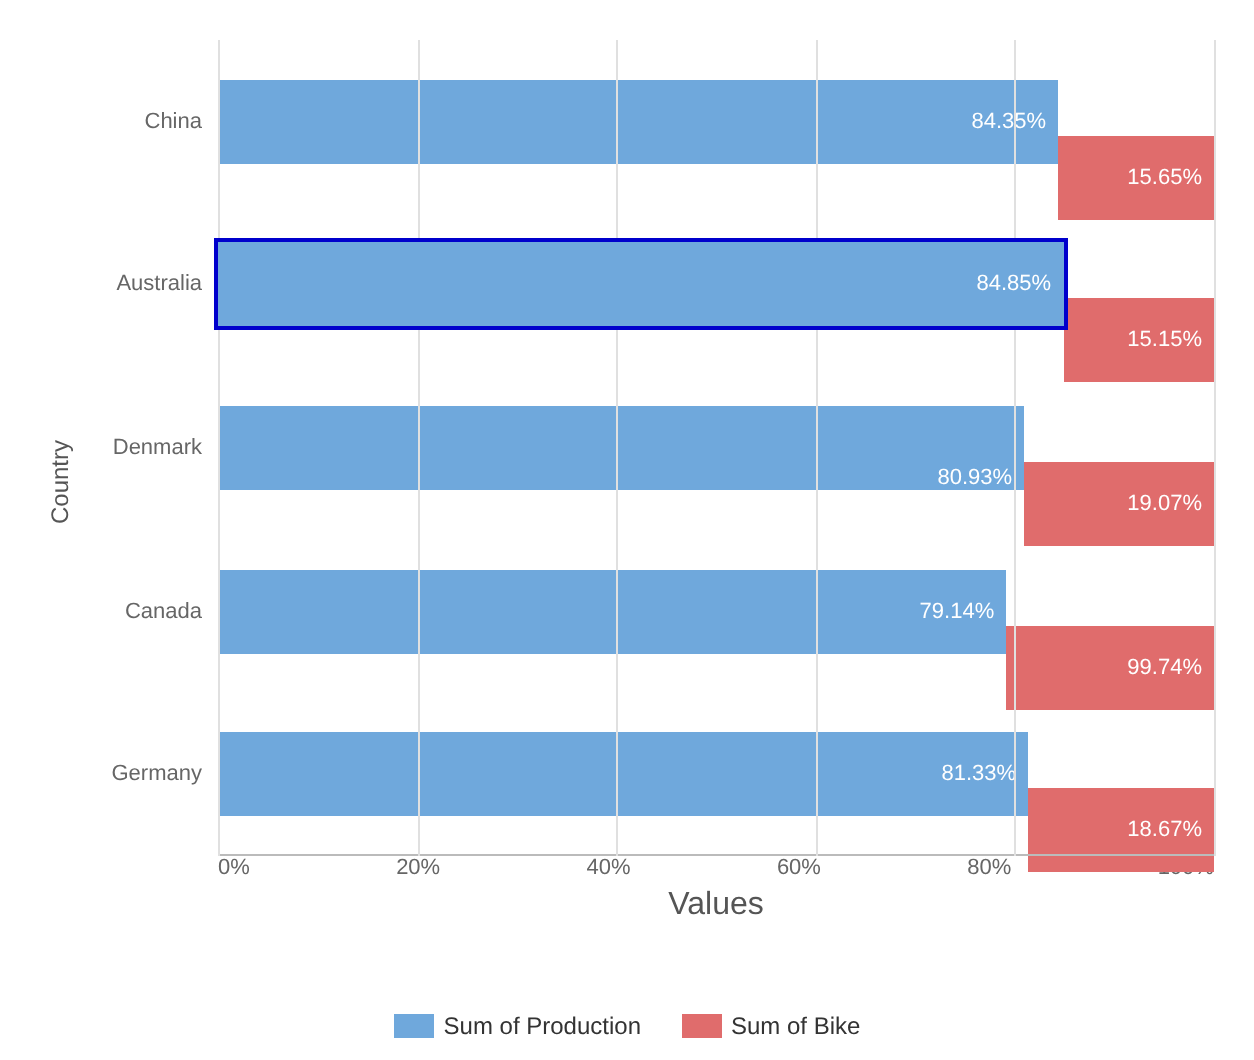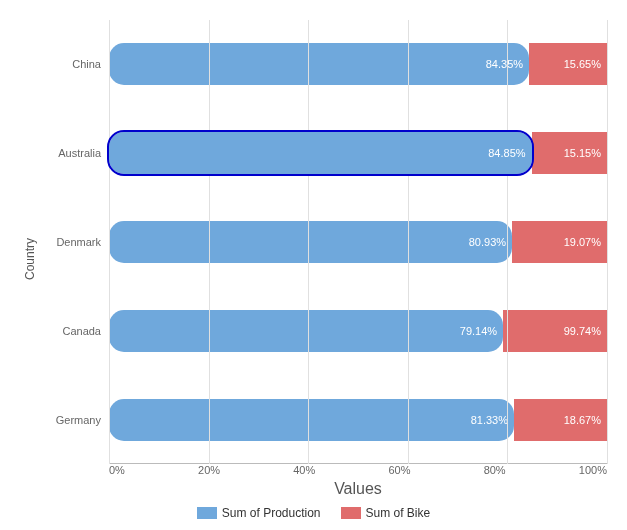--- a/index.html
+++ b/index.html
@@ -85,29 +85,29 @@
       display: flex;
       position: relative;
     }
     .bar-segment-blue {
       background: #6fa8dc;
       height: 100%;
       display: flex;
       align-items: center;
       justify-content: flex-end;
       padding-right: 6px;
-      border-radius: 15px;
     }
     .bar-segment-red {
       background: #e06c6c;
       height: 100%;
       display: flex;
       align-items: center;
       justify-content: flex-end;
       padding-right: 6px;
+      margin-top: 28px;
     }
     .bar-label {
       font-size: 11px;
       color: #fff;
       font-weight: 500;
       white-space: nowrap;
     }
     .highlighted {
       outline: 2px solid #0000cc;
       outline-offset: 0;
@@ -136,20 +136,21 @@
       align-items: center;
       gap: 20px;
       margin-top: 8px;
     }
     .legend-item {
       display: flex;
       align-items: center;
       gap: 5px;
       font-size: 12px;
       color: #333;
+      margin-top: 36px;
     }
     .legend-icon-blue {
       width: 20px;
       height: 12px;
       background: #6fa8dc;
     }
     .legend-icon-red {
       width: 20px;
       height: 12px;
       background: #e06c6c;
@@ -205,21 +206,21 @@
                 <div class="bar-segment-blue highlighted" style="width: 84.85%;">
                   <span class="bar-label">84.85%</span>
                 </div>
                 <div class="bar-segment-red" style="width: 15.15%;">
                   <span class="bar-label">15.15%</span>
                 </div>
               </div>
           </div>
           <div class="bar-row">
             <div class="bar-track" id="bar-denmark">
-                <div class="bar-segment-blue" style="width: 80.93%;">
+                <div class="bar-segment-blue" style="width: 80.93%; align-items: flex-end;">
                   <span class="bar-label">80.93%</span>
                 </div>
                 <div class="bar-segment-red" style="width: 19.07%;">
                   <span class="bar-label">19.07%</span>
                 </div>
               </div>
           </div>
           <div class="bar-row">
             <div class="bar-track" id="bar-canada">
                 <div class="bar-segment-blue" style="width: 79.14%; justify-content: flex-end;">

